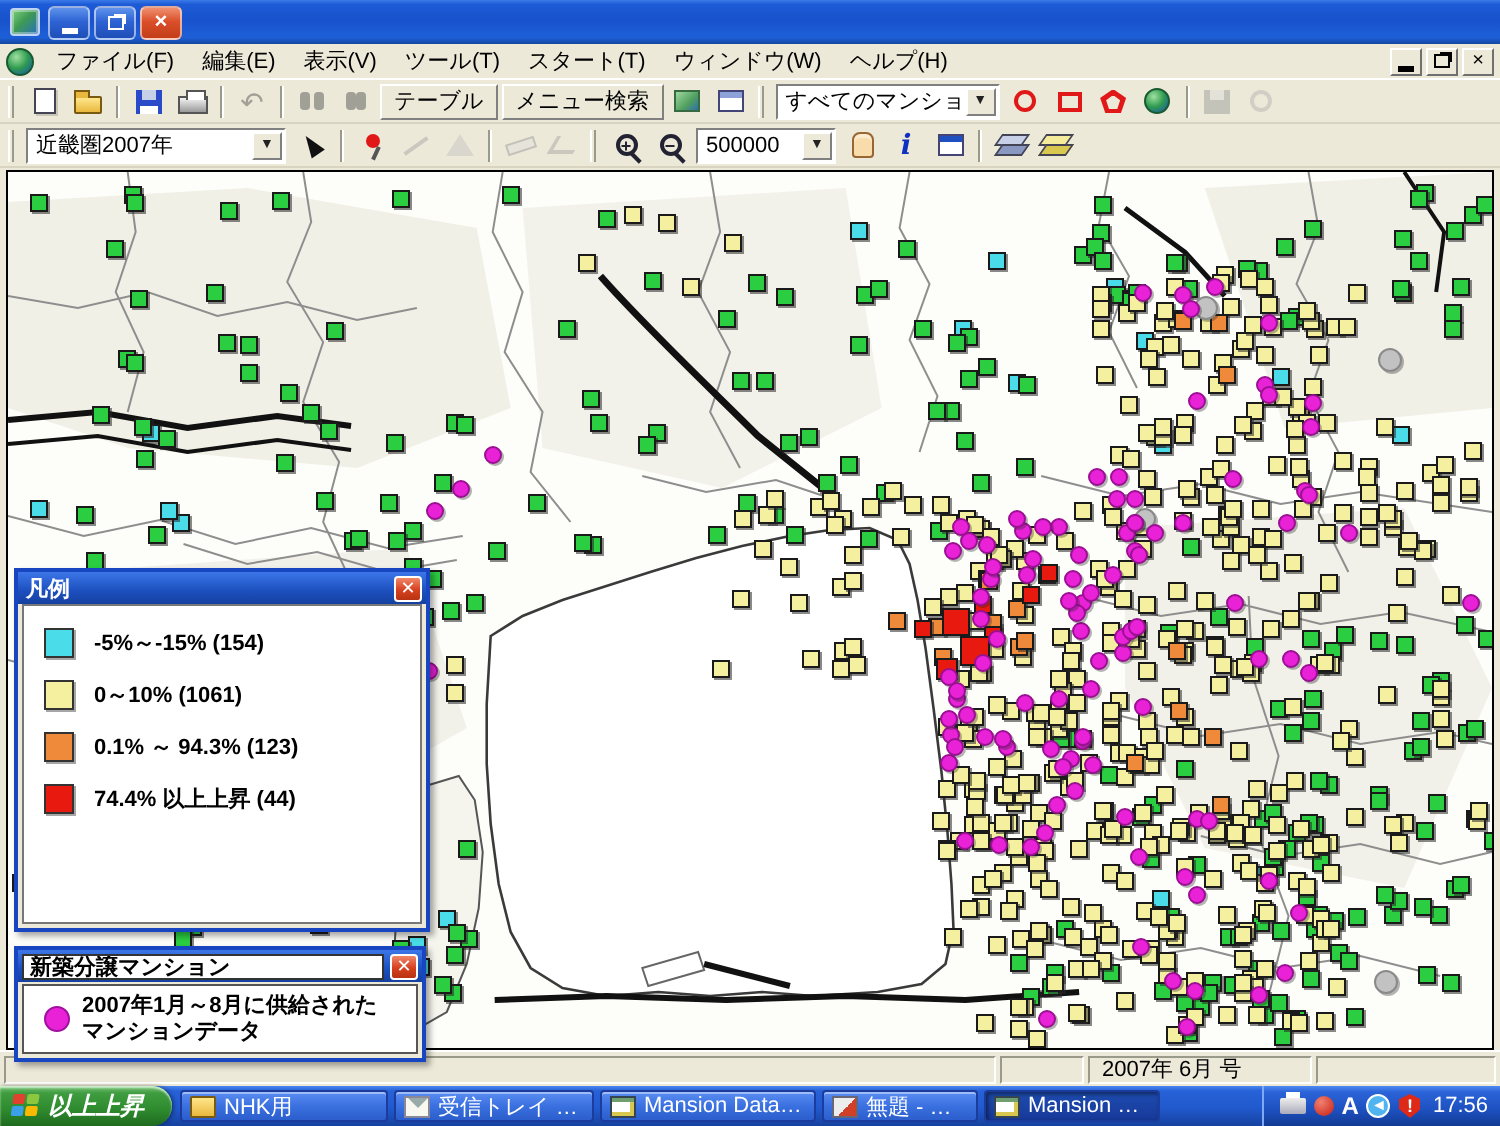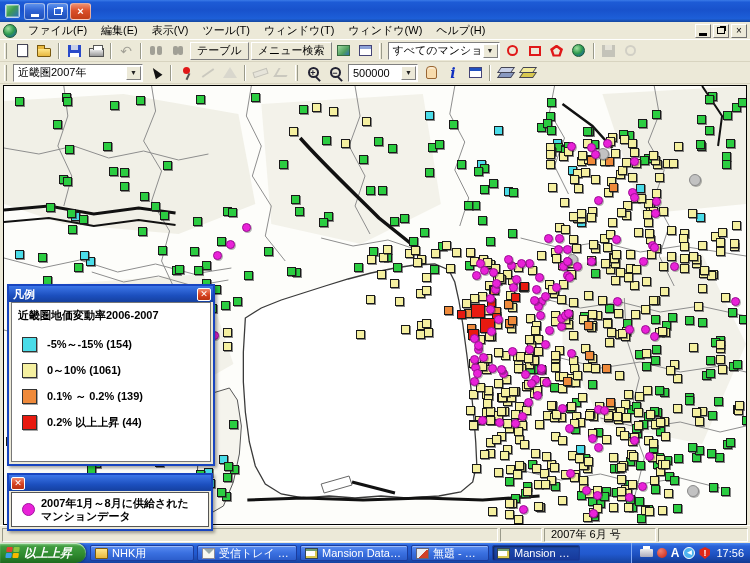--- a/index.html
+++ b/index.html
@@ -194,21 +194,21 @@
     </span>
   </div>
 
   <div class="menubar">
     <span class="child-icon"></span>
     <div id="menus">
         <span class="menu-item">ファイル(F)</span>
         <span class="menu-item">編集(E)</span>
         <span class="menu-item">表示(V)</span>
         <span class="menu-item">ツール(T)</span>
-        <span class="menu-item">ウィンドウ(T)</span>
+        <span class="menu-item">スタート(T)</span>
         <span class="menu-item">ウィンドウ(W)</span>
         <span class="menu-item">ヘルプ(H)</span>
       </div>
     <span class="mdi-btns">
       <span class="mdib">
           <span class="glyph-min" style="background:#000;"></span>
         </span>
       <span class="mdib">
           <span class="glyph-restore" style="border-color:#000;box-shadow:2px -2px 0 -1px #000;"></span>
         </span>
@@ -1262,44 +1262,44 @@
         <div class="mk dot" style="left: 238px; top: 137px; width: 9px; height: 9px; background: rgb(233, 34, 216);"></div>
       </div>
   </div>
 
   <div class="legend-win">
     <div class="win-title">
       <span class="t">凡例</span>
       <span class="win-close">✕</span>
     </div>
     <div class="win-body">
-      <div class="legend-heading">近畿圏地価変動率2006-2007</div>
       <div id="legend-items">
           <div class="li">
             <span class="chip" style="background: rgb(74, 220, 232);"></span>
             <span class="li-label">-5%～-15%  (154)</span>
           </div>
           <div class="li">
             <span class="chip" style="background: rgb(245, 240, 160);"></span>
             <span class="li-label">0～10%  (1061)</span>
           </div>
           <div class="li">
             <span class="chip" style="background: rgb(239, 138, 59);"></span>
-            <span class="li-label">0.1% ～ 0.2%  (139)</span>
+            <span class="li-label">0.1% ～ 94.3%  (123)</span>
           </div>
           <div class="li">
             <span class="chip" style="background: rgb(232, 26, 16);"></span>
-            <span class="li-label">0.2% 以上上昇  (44)</span>
+            <span class="li-label">74.4% 以上上昇  (44)</span>
           </div>
         </div>
     </div>
   </div>
 
   <div class="new-win">
     <div class="nw-title">
+      <span class="nw-title-box">新築分譲マンション</span>
       <span class="win-close">✕</span>
     </div>
     <div class="nw-body">
       <span class="nw-dot" id="nw-dot" style="background: rgb(233, 34, 216);"></span>
       <div class="nw-text">
         <div>2007年1月～8月に供給された</div>
         <div>マンションデータ</div>
       </div>
     </div>
   </div>

